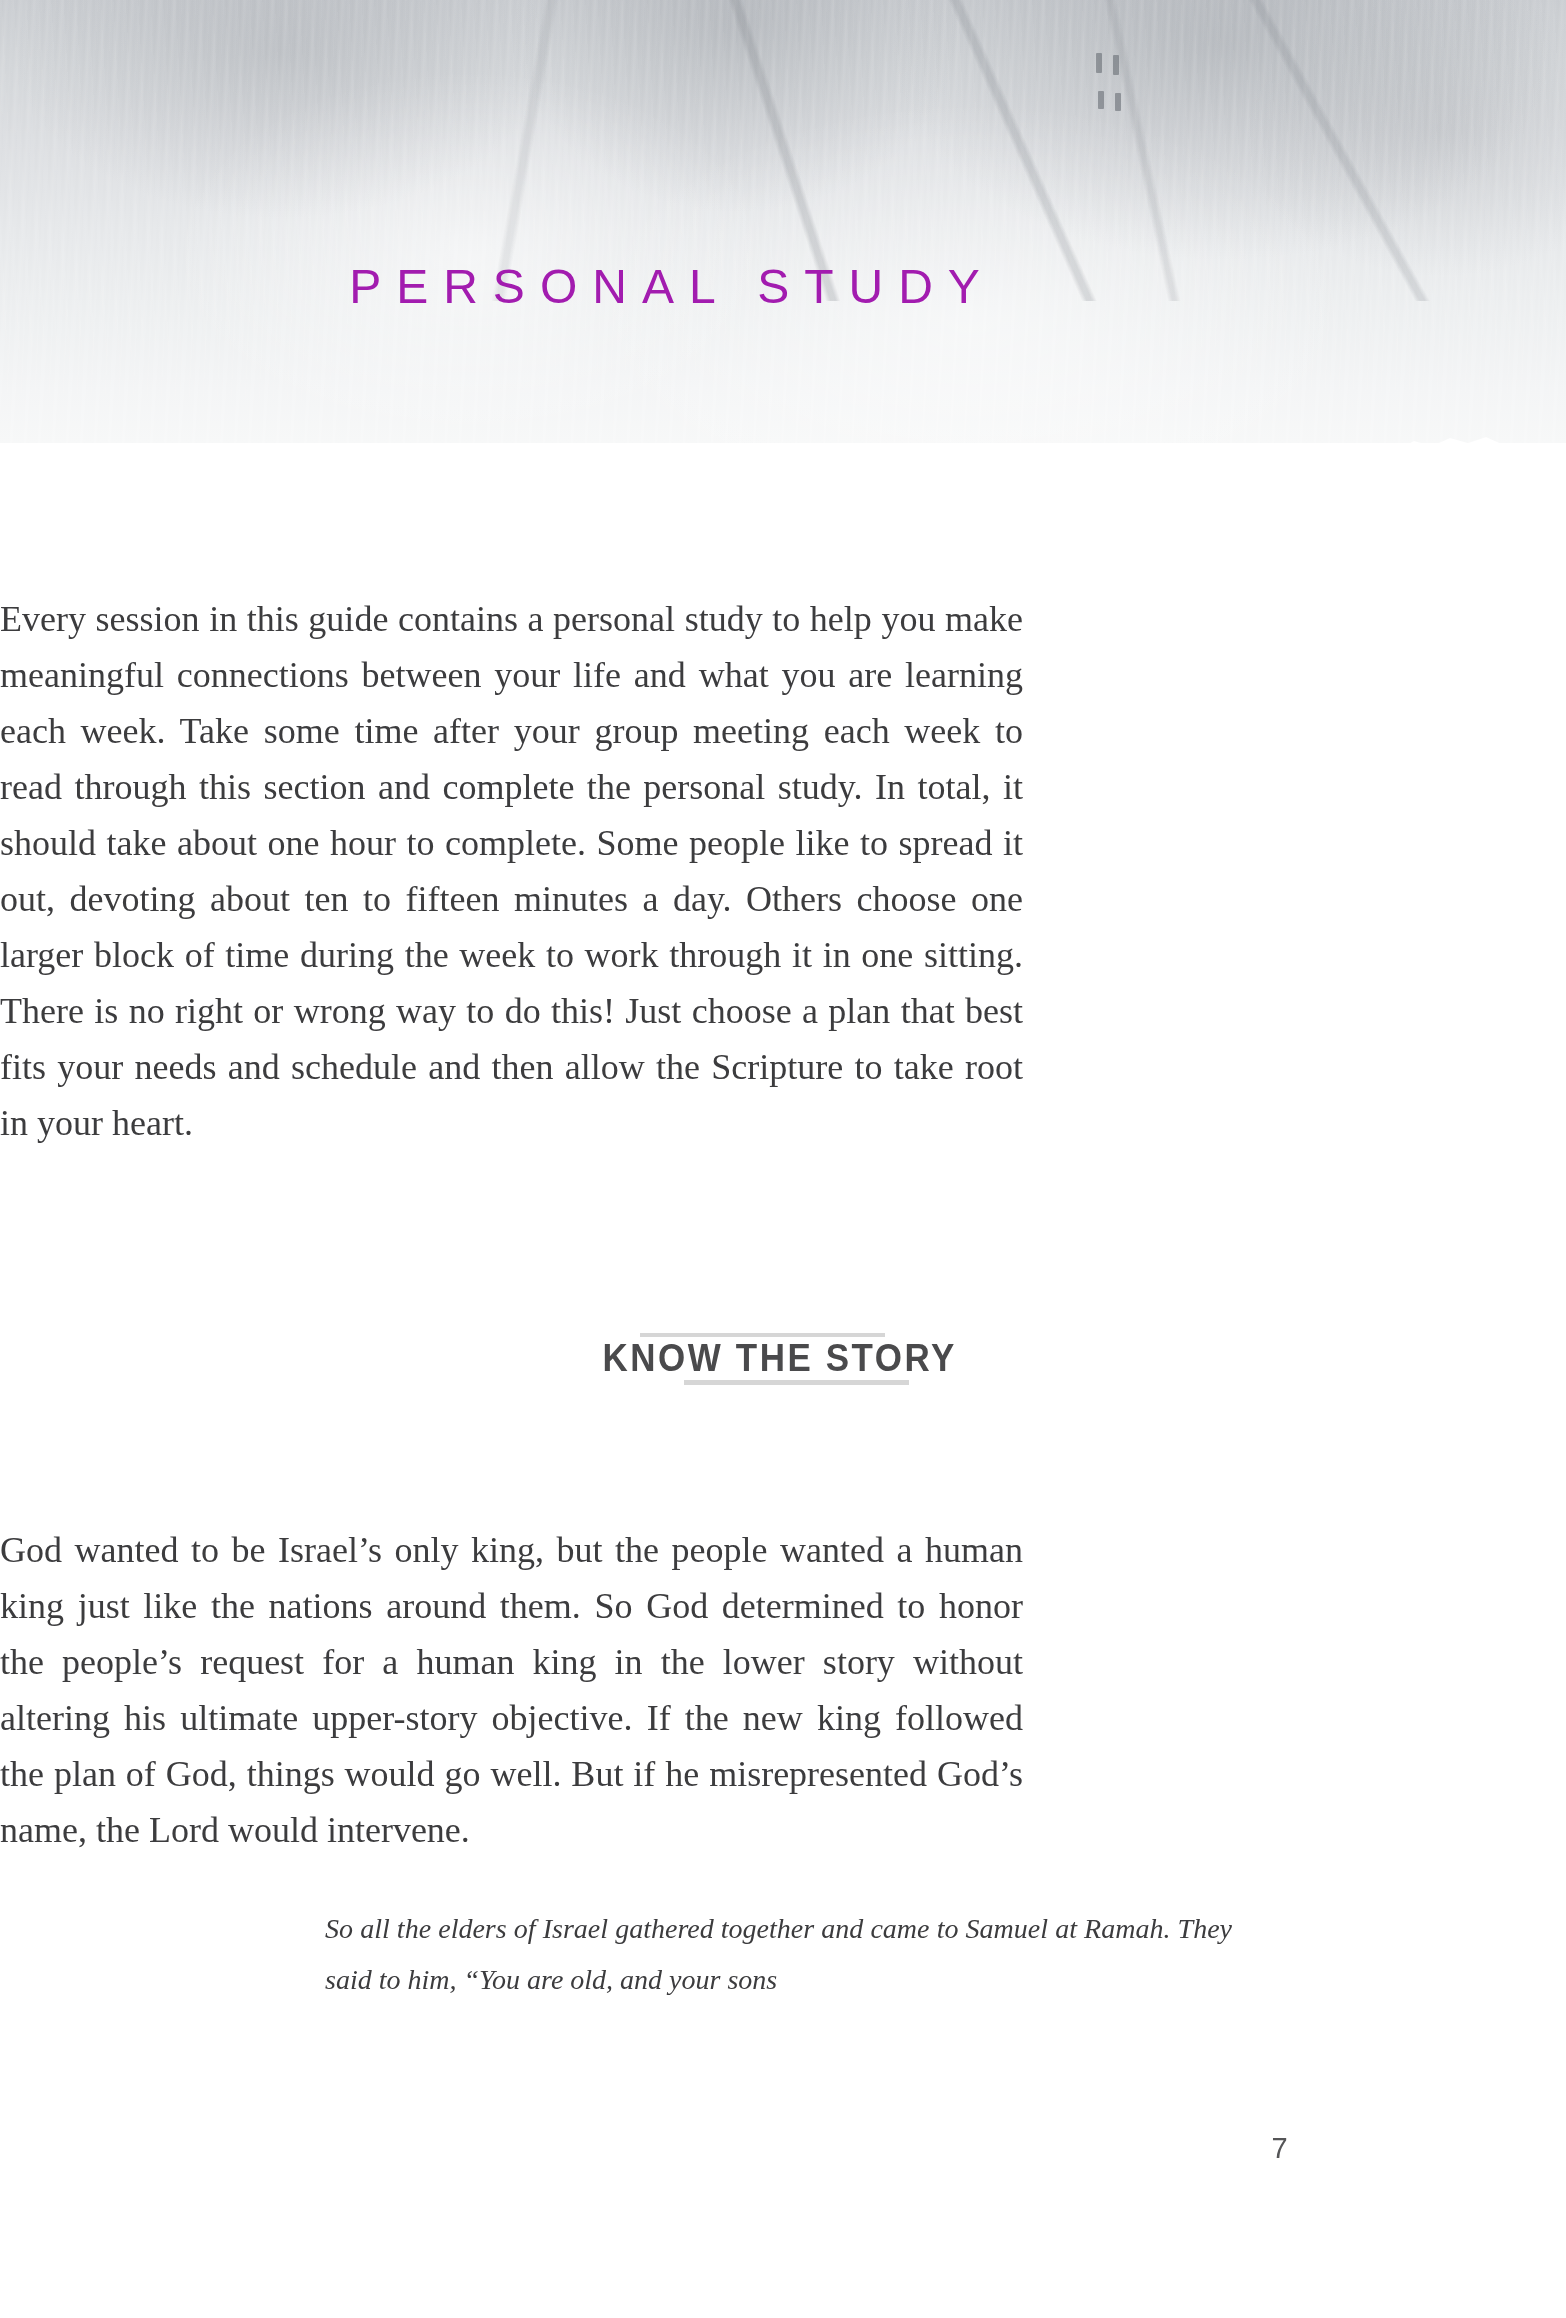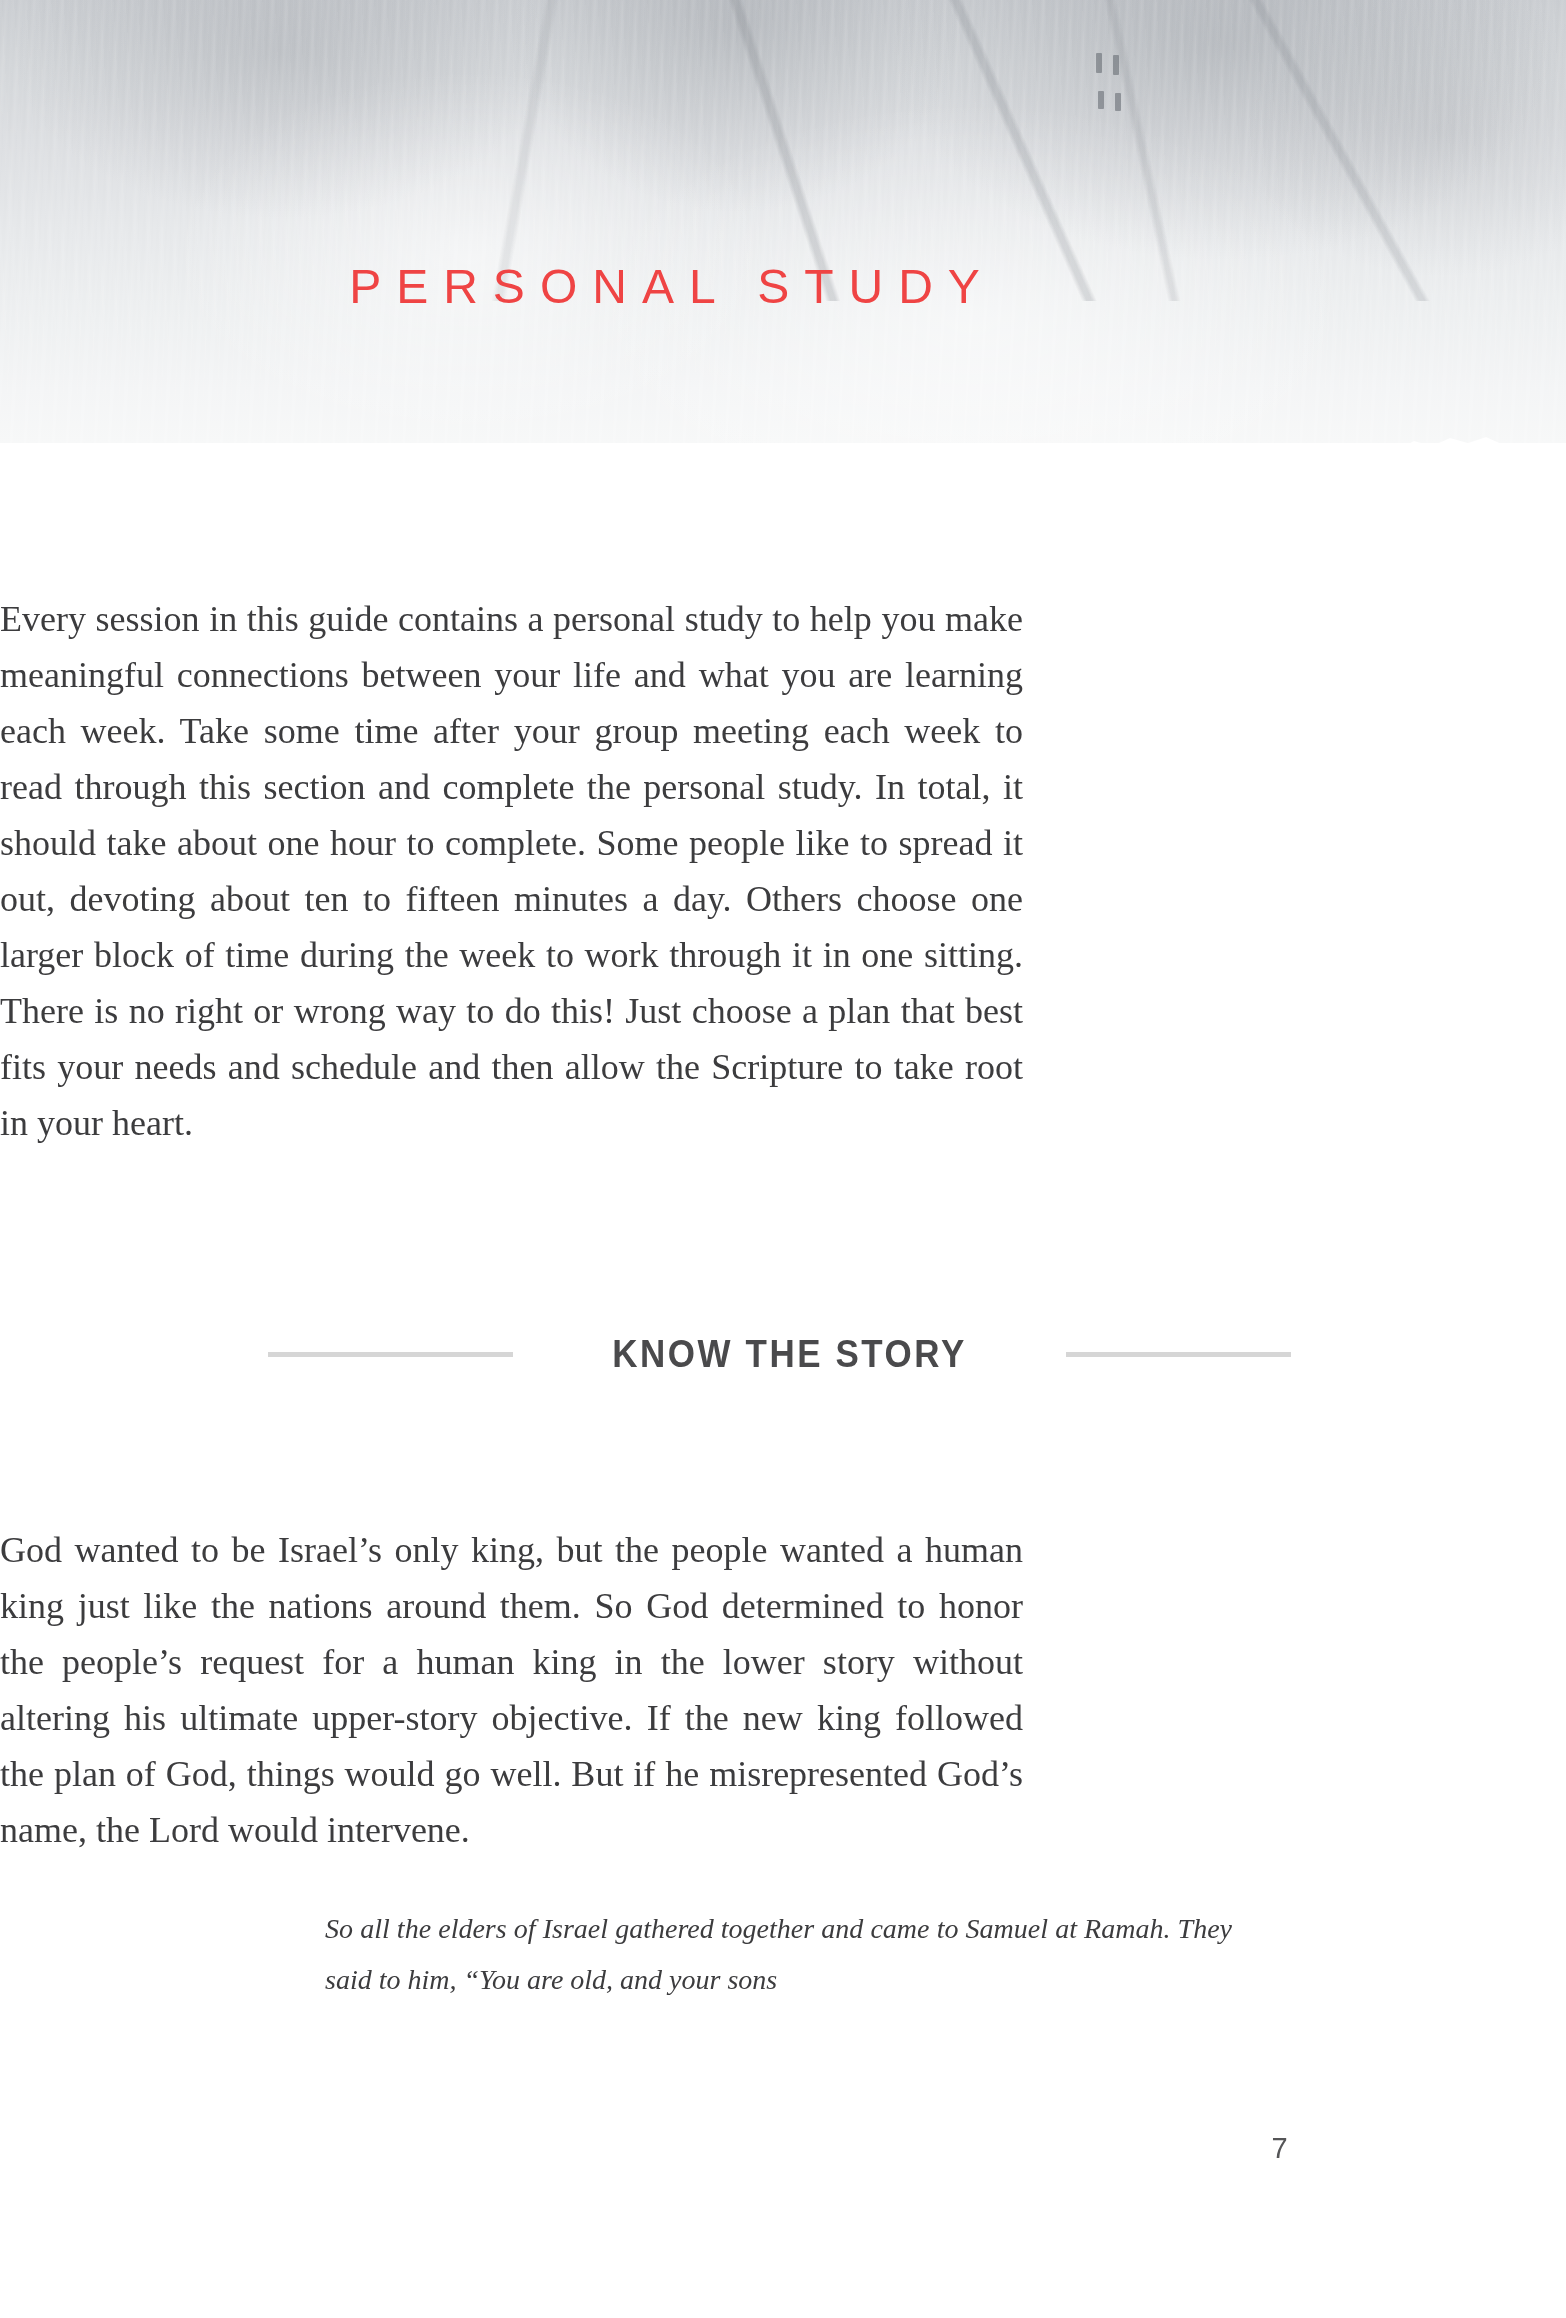--- a/index.html
+++ b/index.html
@@ -107,21 +107,21 @@
     position: absolute;
     left: 0;
     top: 259px;
     width: 1329px;
     text-align: center;
     font-family: "Liberation Sans", sans-serif;
     font-size: 48px;
     font-weight: 300;
     letter-spacing: 15px;
     text-indent: 15px;
-    color: #ef4444;
+    color: #a21caf;
     white-space: nowrap;
   }
 
   
   .content {
     position: absolute;
     left: 268px;
     top: 0;
     width: 1023px;
   }
@@ -143,20 +143,21 @@
 
   
   .section-head {
     position: absolute;
     left: 268px;
     top: 1333px;
     width: 1023px;
     display: flex;
     align-items: center;
     gap: 0;
+    flex-direction: column;
   }
 
   .rule {
     height: 4.4px;
     background: #d6d6d6;
     flex: 0 0 auto;
   }
 
   .rule-left { width: 245px; margin-right: 34px; }
   .rule-right { width: 225px; margin-left: 34px; }

